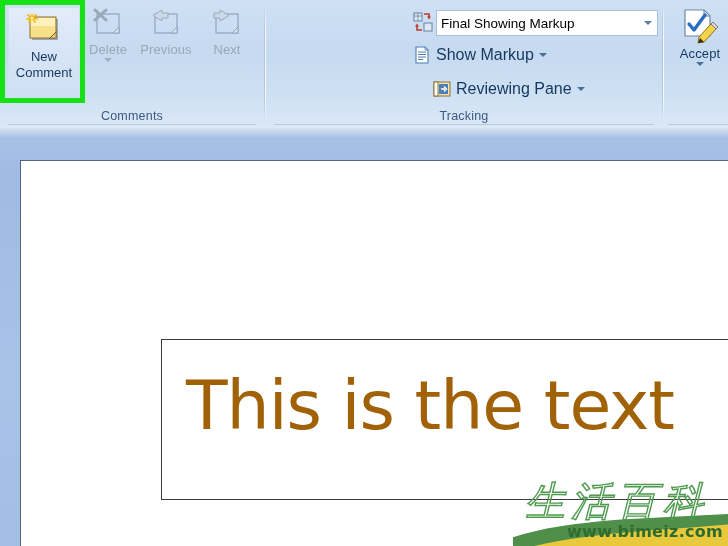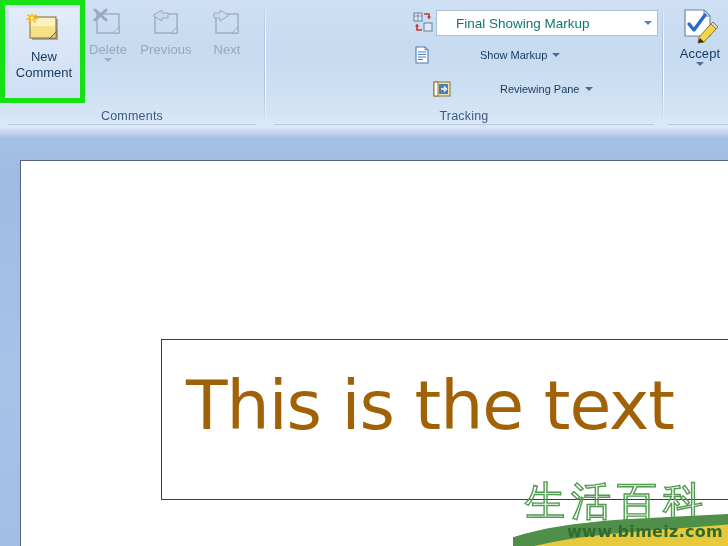--- a/index.html
+++ b/index.html
@@ -129,24 +129,23 @@
     align-items: center;
     cursor: default;
   }
   .smallbtn .sico {
     width: 18px; height: 18px;
     margin-right: 5px;
     position: relative;
     flex: 0 0 auto;
   }
   .smallbtn .slbl {
-    font-size: 11px;
+    font-size: 16px;
     color: #15375e;
     white-space: nowrap;
-    margin-left: 44px;
   }
   .smallbtn .scaret {
     margin-left: 5px;
     width: 0; height: 0;
     border-left: 4px solid transparent;
     border-right: 4px solid transparent;
     border-top: 4px solid #4a6e9c;
   }
 
   
@@ -155,23 +154,23 @@
     left: 436px; top: 10px;
     width: 222px; height: 26px;
     background: #ffffff;
     border: 1px solid #a7bfd8;
     box-sizing: border-box;
     display: flex;
     align-items: center;
   }
   #markup-combo .cval {
     flex: 1 1 auto;
-    padding-left: 19px;
+    padding-left: 4px;
     font-size: 13.5px;
-    color: #0f766e;
+    color: #000000;
     white-space: nowrap;
     overflow: hidden;
   }
   #markup-combo .cbtn {
     width: 18px; height: 24px;
     display: flex; align-items: center; justify-content: center;
     flex: 0 0 auto;
   }
   #markup-combo .cbtn i {
     display: block; width: 0; height: 0;
@@ -236,20 +235,21 @@
   #wm-cn {
     position: absolute;
     left: 12px; top: 2px;
     font-size: 40px;
     line-height: 44px;
     letter-spacing: 6px;
     color: transparent;
     -webkit-text-stroke: 1.4px #4f9b4f;
     font-family: "DejaVu Sans", sans-serif;
     white-space: nowrap;
+    font-style: italic;
   }
   #wm-url {
     position: absolute;
     left: 54px; top: 45px;
     font-size: 16px;
     color: #2f6b2f;
     font-family: "DejaVu Sans", sans-serif;
     font-weight: bold;
     letter-spacing: .3px;
     white-space: nowrap;

